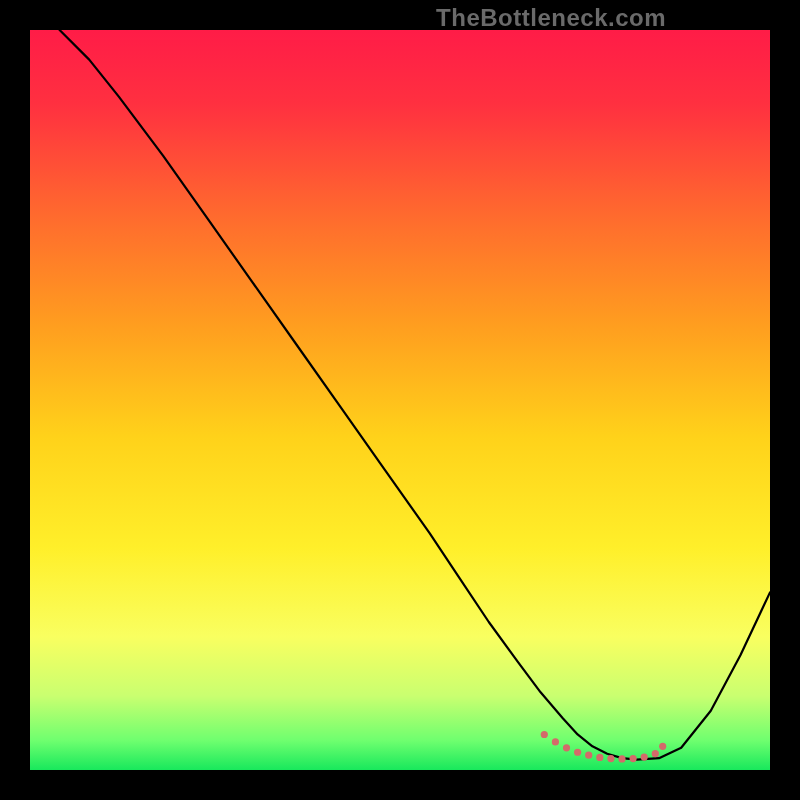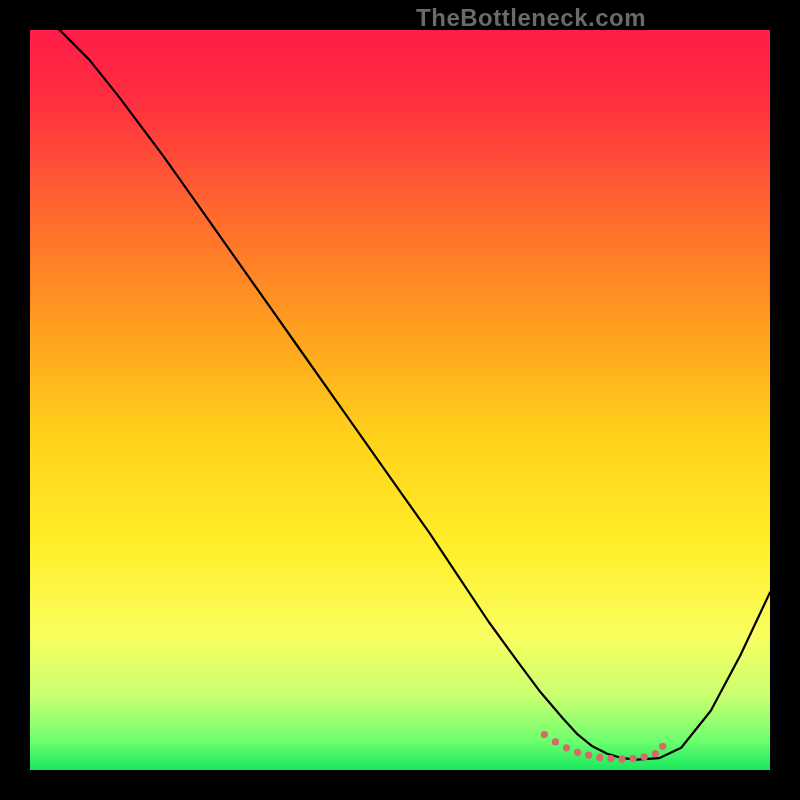--- a/index.html
+++ b/index.html
@@ -10,20 +10,21 @@
     background: #000;
     overflow: hidden;
   }
   .frame {
     position: absolute;
     left: 0;
     top: 0;
     width: 656px;
     height: 800px;
     background: #000;
+    padding-left: 20px;
   }
   .watermark {
     position: absolute;
     top: 4px;
     right: 10px;
     color: #6a6a6a;
     font-family: Arial, Helvetica, sans-serif;
     font-size: 24px;
     font-weight: 600;
     letter-spacing: 0.5px;

